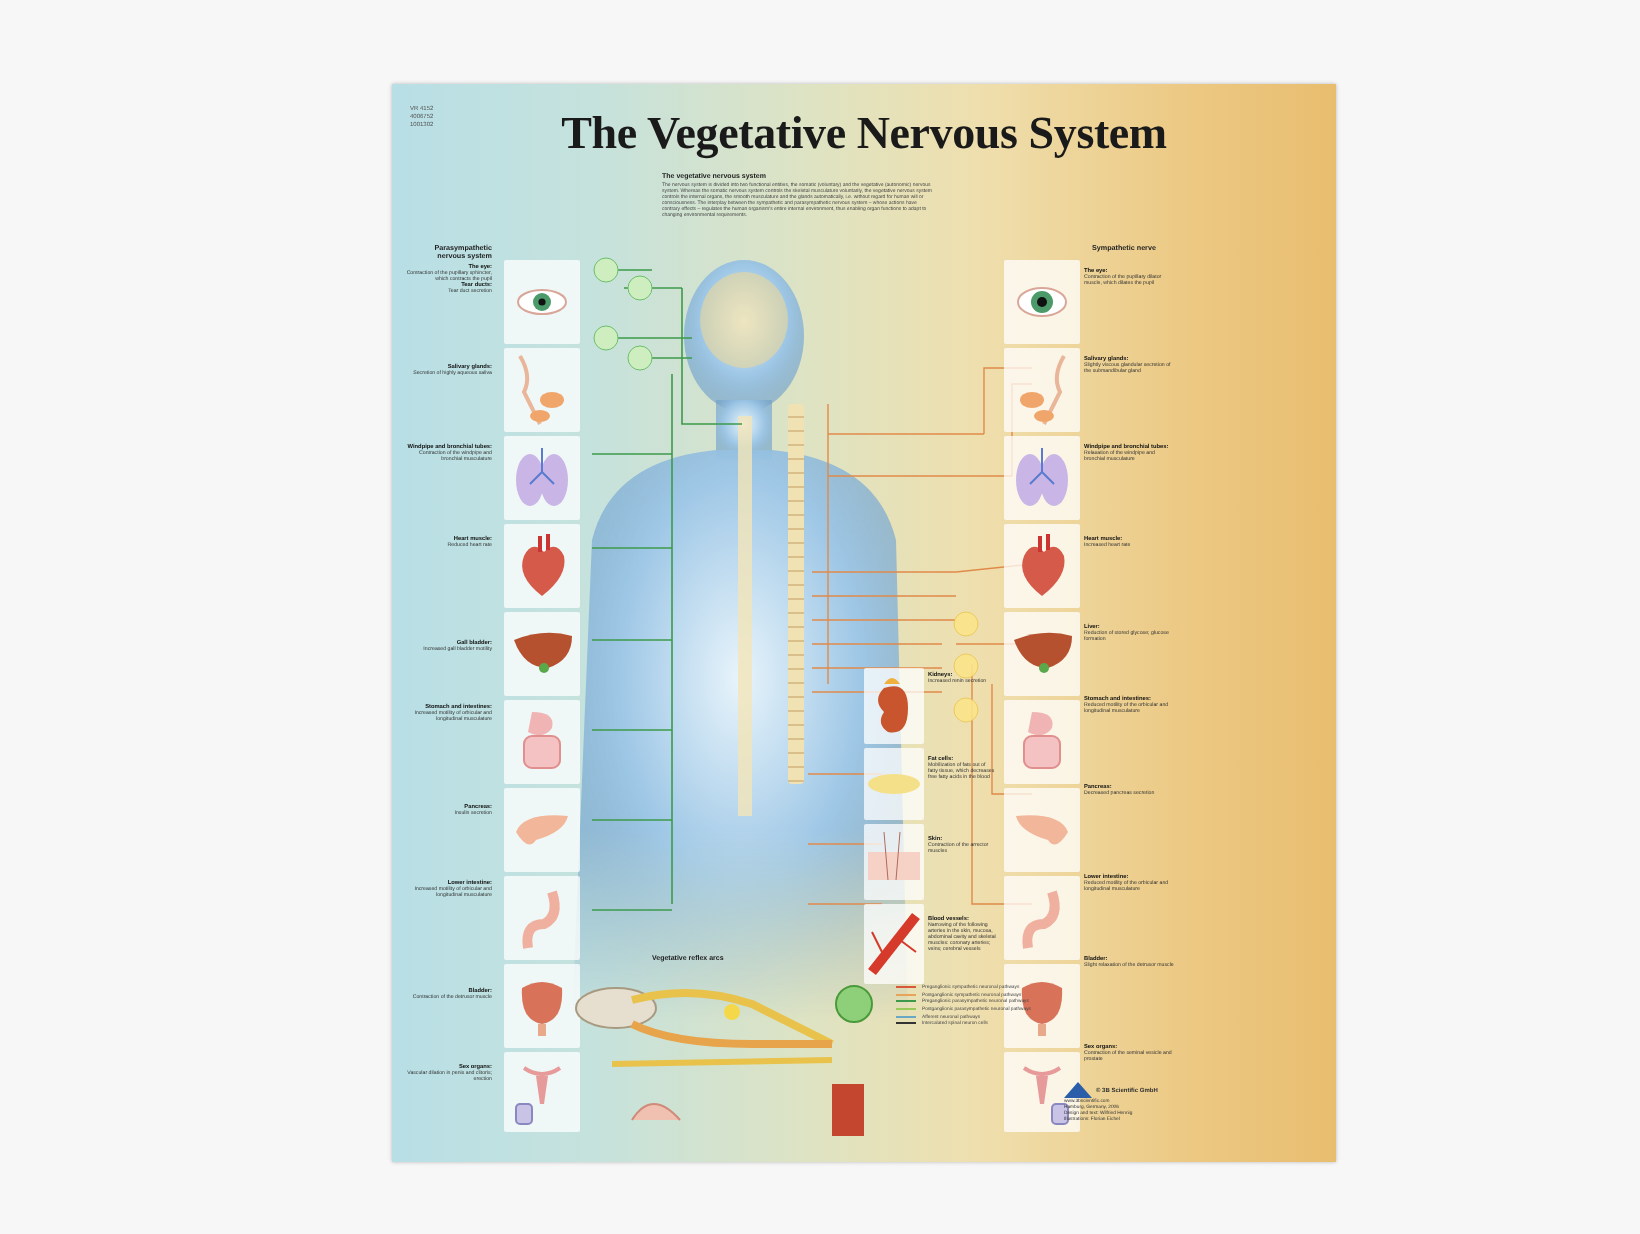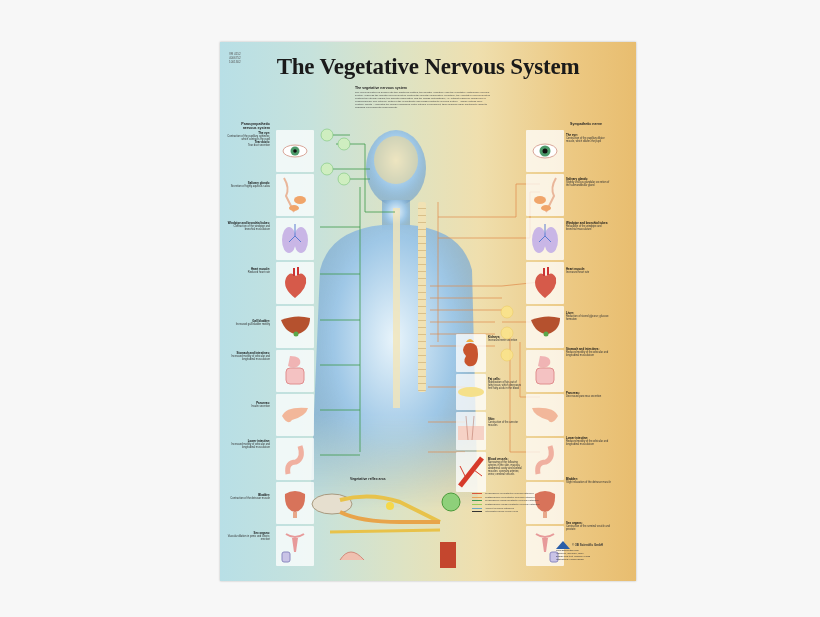--- a/index.html
+++ b/index.html
@@ -1,17 +1,17 @@
 <!DOCTYPE html>
 <html><head>
 <meta charset="utf-8">
 <style>
   html, body { margin:0; padding:0; }
   body { width:820px; height:617px; background:#f7f7f7; position:relative; overflow:hidden; font-family:"Liberation Sans", sans-serif; }
-  .poster { position:absolute; left:220px; top:42px; width:416px; height:539px;
+  .poster { position:absolute; left:196px; top:42px; width:472px; height:539px;
     background:linear-gradient(90deg,#b8dfe6 0%,#c6e2dc 22%,#dfe3c2 45%,#efdfae 62%,#ecc882 85%,#e8bd6f 100%);
     box-shadow:0 0 2px rgba(0,0,0,0.25); overflow:hidden; }
   .code { position:absolute; left:9px; top:10px; font-size:3px; line-height:4px; color:#555; }
   .title { position:absolute; left:0; right:0; top:12px; text-align:center; font-family:"Liberation Serif", serif; font-weight:bold; font-size:23px; color:#1a1a1a; letter-spacing:-0.2px; }
   .intro { position:absolute; left:135px; top:44px; width:135px; }
   .intro h4 { margin:0; font-size:3.5px; font-weight:bold; color:#222; }
   .intro p { margin:1px 0 0; font-size:2.5px; line-height:3px; color:#444; }
   .sec-head { position:absolute; font-size:3.6px; font-weight:bold; color:#222; line-height:4px; }
   .organ { position:absolute; width:38px; background:rgba(255,255,255,0.75); border-radius:1px; }
   .org-label { position:absolute; font-size:2.6px; color:#333; line-height:3px; }

